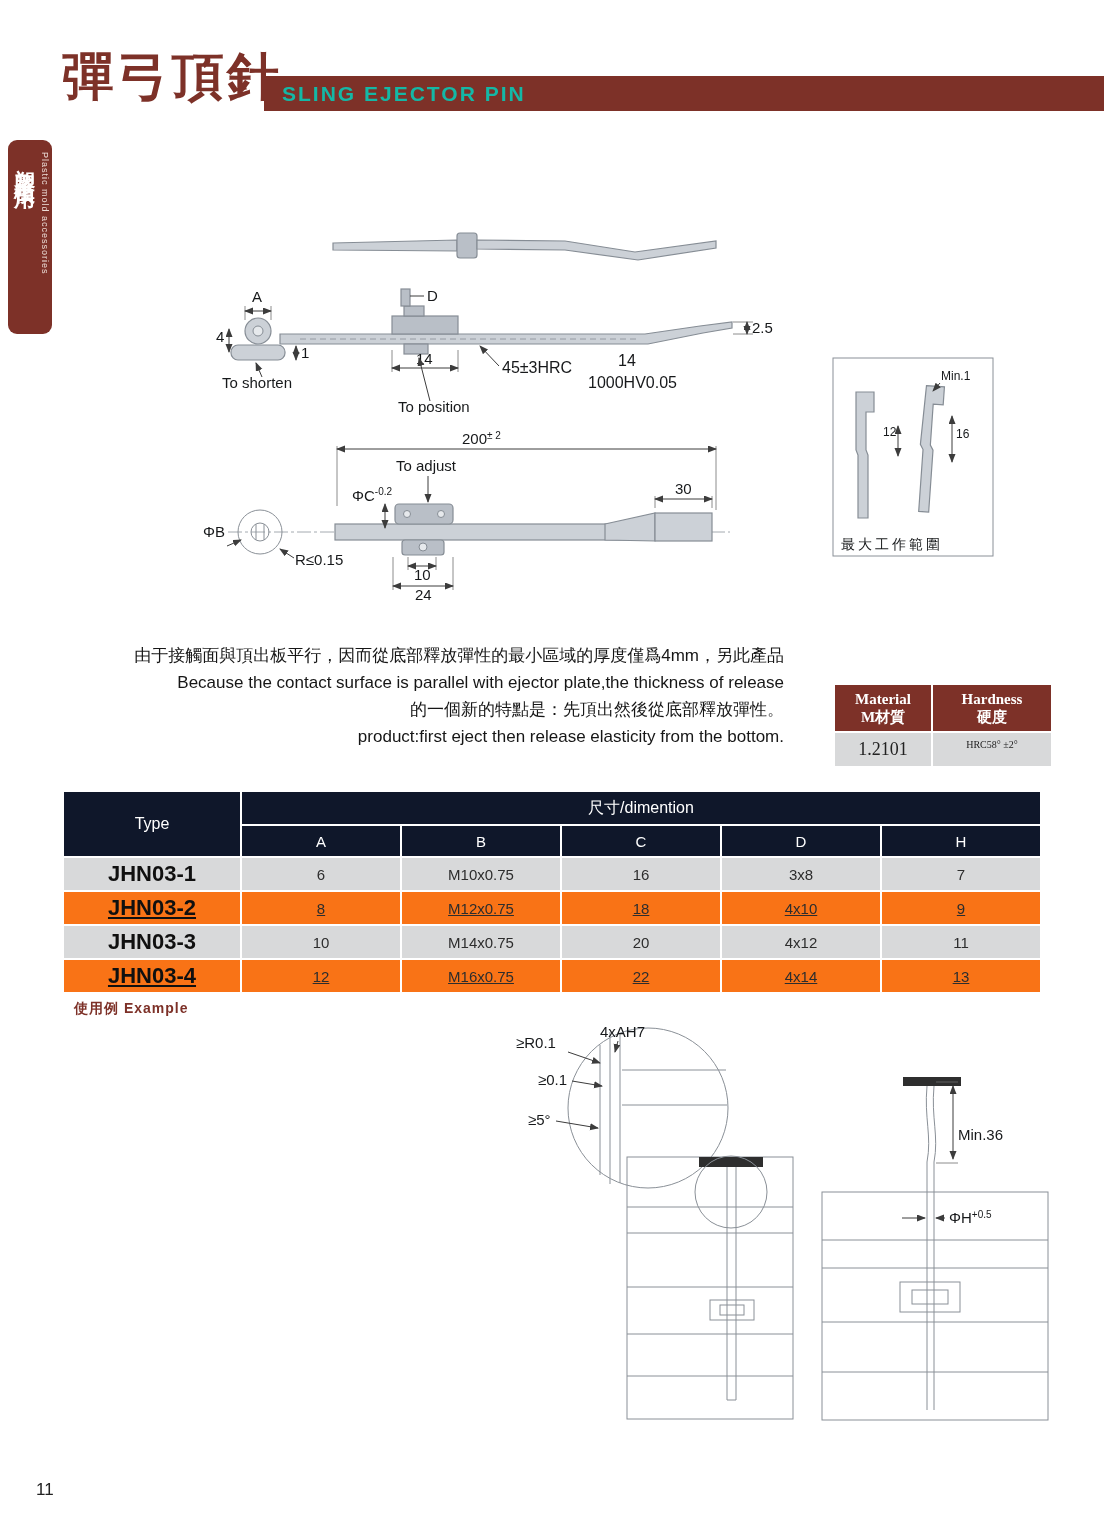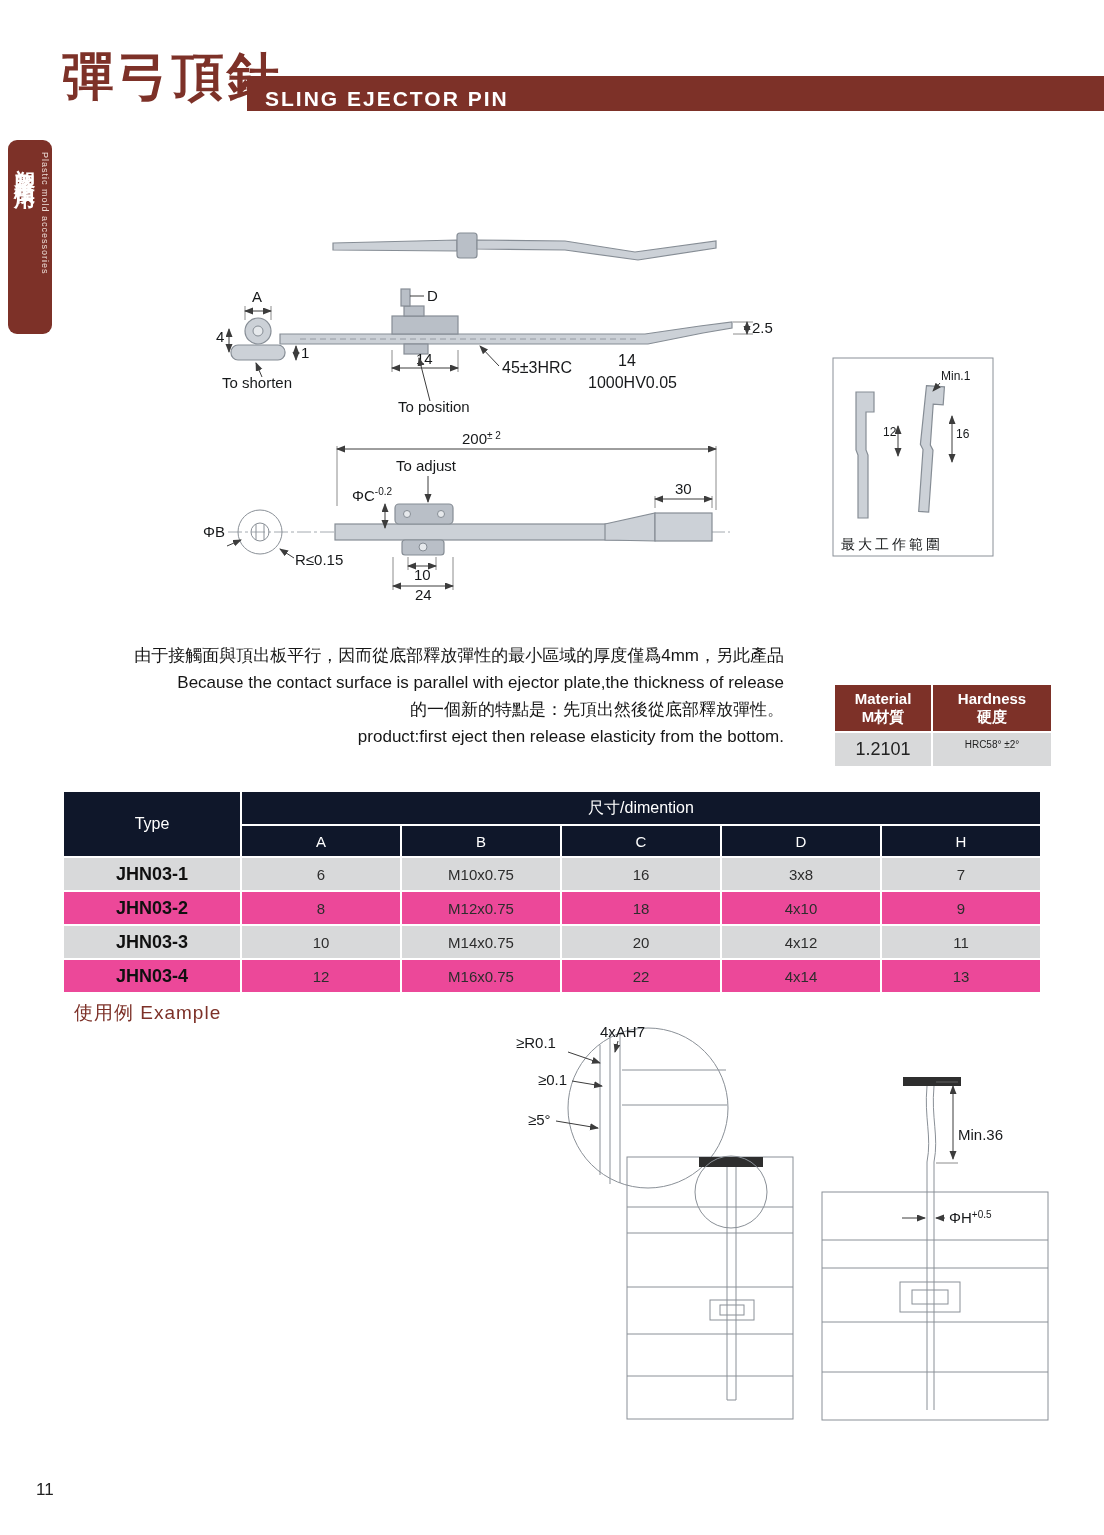--- a/index.html
+++ b/index.html
@@ -2,54 +2,54 @@
 <html><head>
 <meta charset="utf-8">
 <style>
   html,body{margin:0;padding:0;background:#fff;}
   .page{position:relative;width:1104px;height:1535px;background:#ffffff;
         font-family:"Liberation Sans",sans-serif;overflow:hidden;color:#1a1a1a;}
 
   
   .logo{position:absolute;left:62px;top:50px;font-size:52px;font-weight:900;
         color:#7d3128;letter-spacing:3px;line-height:1;}
-  .title-bar{position:absolute;left:247px;top:76px;right:0;height:35px;background:#7d3128;
-        color:#ffffff;display:flex;align-items:flex-end;padding-left:18px;
+  .title-bar{position:absolute;left:264px;top:76px;right:0;height:35px;background:#7d3128;
+        color:#14b8a6;display:flex;align-items:center;padding-left:18px;
         font-size:21px;font-weight:bold;letter-spacing:2px;}
 
   
   .side-tab{position:absolute;left:8px;top:140px;width:44px;height:194px;background:#7d3128;
         border-radius:9px;display:flex;justify-content:center;padding-top:12px;box-sizing:border-box;}
   .side-tab .cn{writing-mode:vertical-rl;color:#fff;font-size:21px;font-weight:bold;letter-spacing:7px;}
   .side-tab .en{writing-mode:vertical-rl;color:#ecdcd6;font-size:9px;letter-spacing:1px;margin-left:1px;}
 
   
   .desc{position:absolute;left:84px;top:642px;width:700px;font-size:17px;line-height:27px;color:#161616;text-align:right;}
 
   
   .mat-table{position:absolute;left:835px;top:685px;width:218px;display:grid;
-        grid-template-columns:96px 118px;grid-auto-rows:auto;gap:2px;background:#fff;}
+        grid-template-columns:96px 118px;grid-auto-rows:auto;gap:2px;background:#fff;font-family:Liberation Serif, serif;}
   .mat-h{background:#7d3128;color:#fff;text-align:center;font-weight:bold;font-size:15px;
         padding:5px 2px;line-height:18px;}
   .mat-v{background:#d8d9da;text-align:center;font-size:18px;color:#222;padding:6px 2px;}
   .mat-v.small{font-size:10px;}
 
   
   .dim-table{position:absolute;left:62px;top:790px;width:980px;border-collapse:separate;
         border-spacing:2px;background:#fff;table-layout:fixed;}
   .dim-table col.c-type{width:176px;}
   .dim-table th,.dim-table td{text-align:center;vertical-align:middle;}
   .dim-table .th{background:#0f172a;color:#fff;font-weight:normal;font-size:16px;height:30px;}
   .dim-table .col-th{font-size:15px;height:28px;}
   .dim-table td{background:#d8d9da;font-size:15px;color:#2d2d2d;height:30px;}
-  .dim-table tr.alt td{background:#ec4899;}
-  .dim-table td.type-td{font-size:18px;font-weight:bold;color:#101010;}
-
-  
-  .example-title{position:absolute;left:74px;top:1000px;font-size:19px;font-weight:normal;
+  .dim-table tr.alt td{background:#f97316;text-decoration:underline;}
+  .dim-table td.type-td{font-size:22px;font-weight:bold;color:#101010;}
+
+  
+  .example-title{position:absolute;left:74px;top:1000px;font-size:14px;font-weight:bold;
         color:#7d3128;letter-spacing:1px;z-index:3;}
   .page-num{position:absolute;left:36px;top:1480px;font-size:17px;color:#222;}
 
   
   svg{position:absolute;left:0;}
   svg text{font-family:"Liberation Sans",sans-serif;fill:#17191b;font-size:15px;}
   .part{fill:#ccd1d7;stroke:#868d95;stroke-width:1.2;}
   .part-d{fill:#b9bfc7;stroke:#868d95;stroke-width:1.2;}
   .part-l{fill:#e6e9ec;stroke:#868d95;stroke-width:1;}
   .dim{stroke:#3c3c3c;stroke-width:1;fill:none;}

